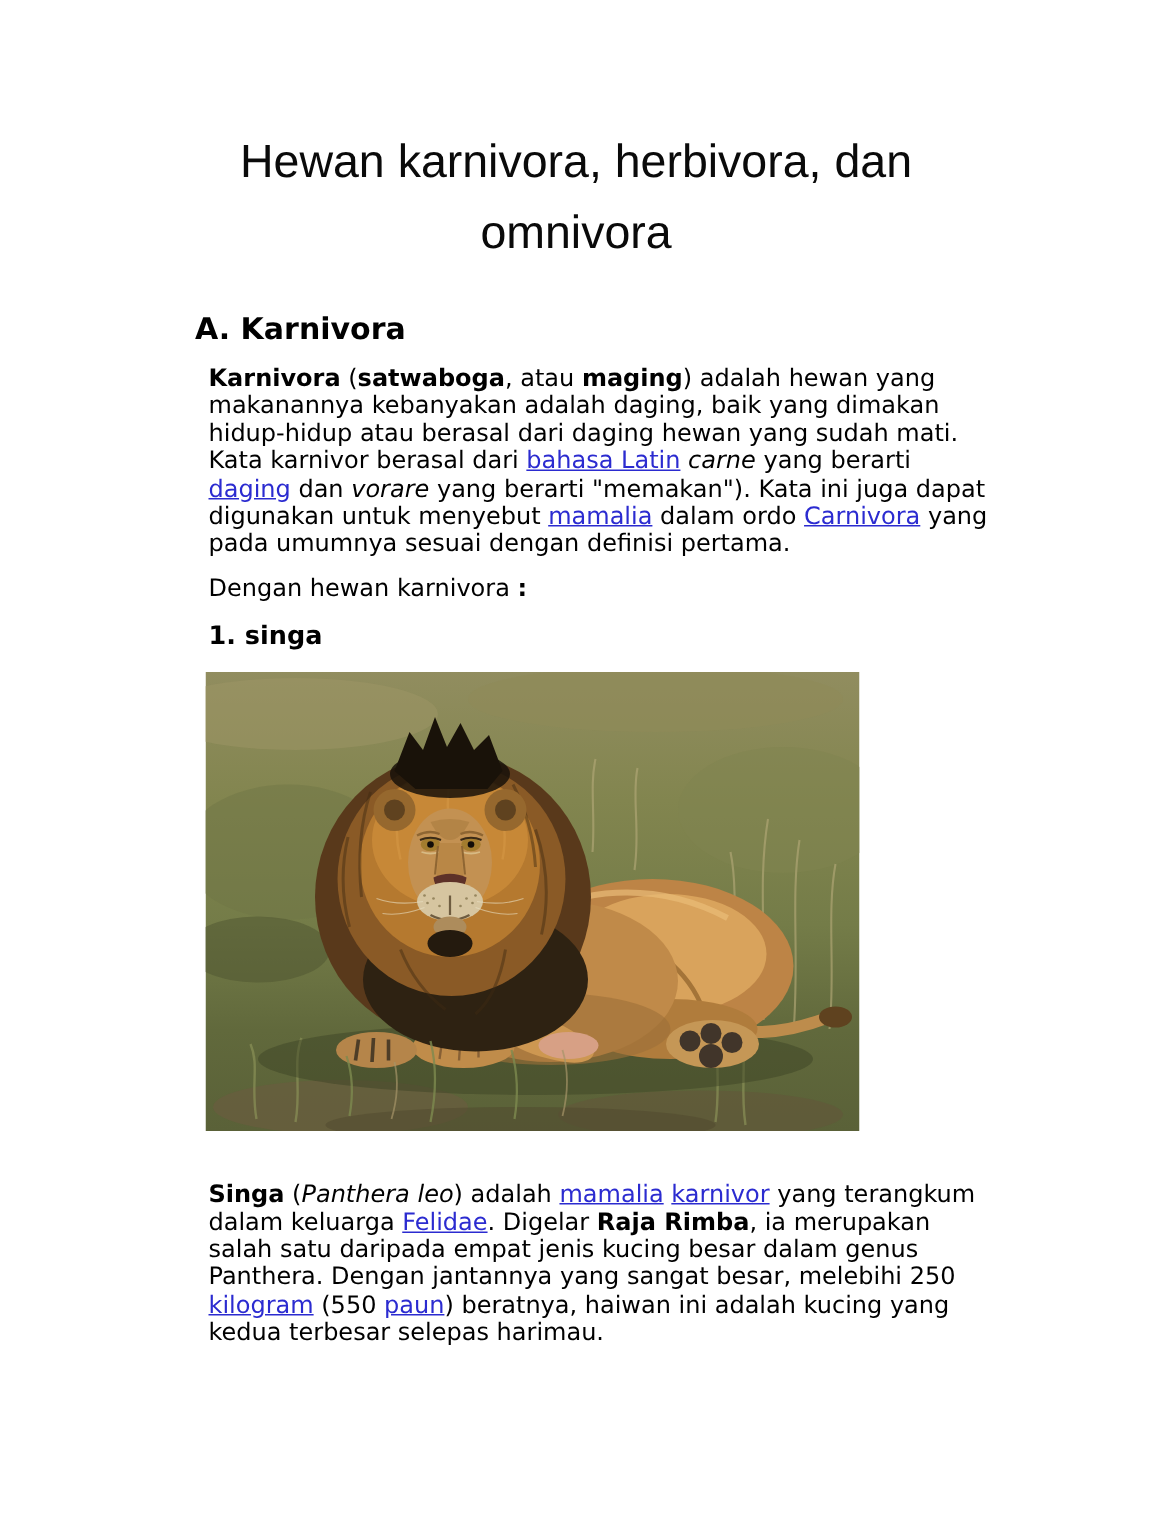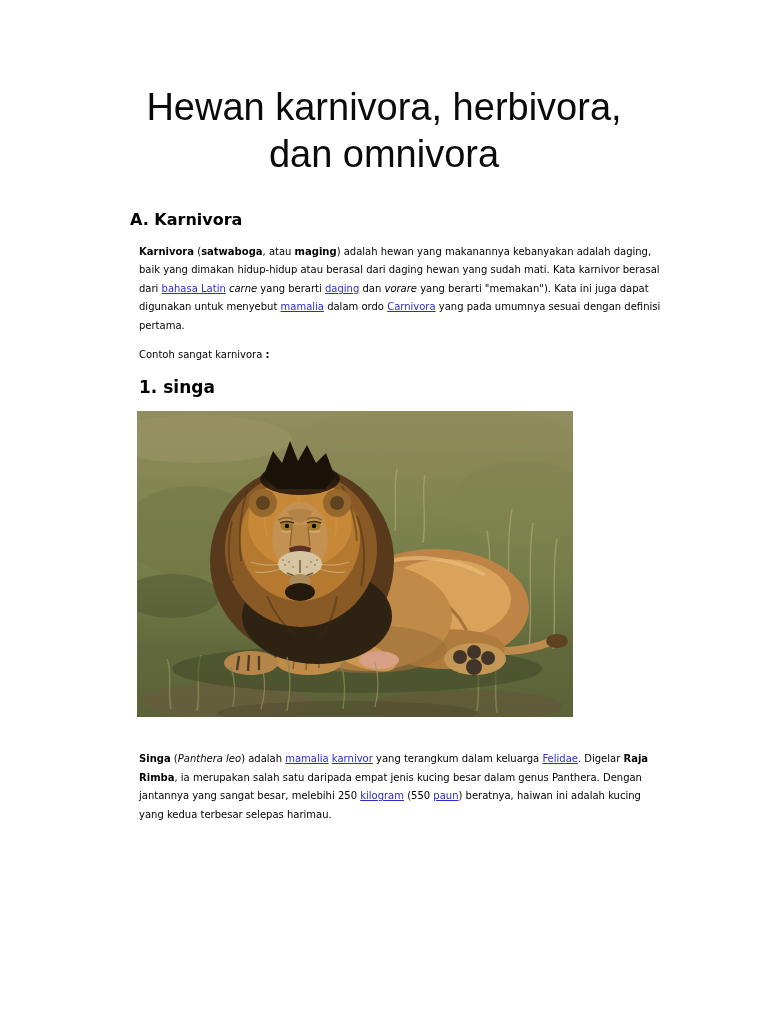--- a/index.html
+++ b/index.html
@@ -11,35 +11,35 @@
     overflow:hidden;
     font-family:"DejaVu Sans",sans-serif;
   }
   .doc-title{
     margin:0 auto;
     padding-top:84px;
     max-width:500px;
     text-align:center;
     font-family:"Liberation Sans",sans-serif;
     font-weight:400;
-    font-size:38px;
+    font-size:31px;
     line-height:47px;
     color:#0a0a0a;
   }
   .section-heading{
     margin:30px 0 0 130px;
     font-family:"DejaVu Sans",sans-serif;
     font-weight:700;
-    font-size:16px;
+    font-size:20px;
     line-height:23px;
   }
   .body-para{
     width:527px;
     margin:12px 0 0 139px;
-    font-size:10px;
+    font-size:16px;
     line-height:18.4px;
   }
   .contoh-line{margin-top:11px;}
   .item-heading{
     margin:12px 0 0 139px;
     font-weight:700;
     font-size:17px;
     line-height:22px;
   }
   .lion-figure{
@@ -60,21 +60,21 @@
 <body>
 
 <div class="page">
 
   <h1 class="doc-title">Hewan karnivora, herbivora, dan omnivora</h1>
 
   <h2 class="section-heading">A. Karnivora</h2>
 
   <p class="body-para"><span class="b">Karnivora</span><span class=""> (</span><span class="b">satwaboga</span><span class="">, atau </span><span class="b">maging</span><span class="">) adalah hewan yang makanannya kebanyakan adalah daging, baik yang dimakan hidup-hidup atau berasal dari daging hewan yang sudah mati. Kata karnivor berasal dari </span><a class="inline-link" href="#">bahasa Latin</a><span class=""> </span><span class="i">carne</span><span class=""> yang berarti </span><a class="inline-link" href="#">daging</a><span class=""> dan </span><span class="i">vorare</span><span class=""> yang berarti "memakan"). Kata ini juga dapat digunakan untuk menyebut </span><a class="inline-link" href="#">mamalia</a><span class=""> dalam ordo </span><a class="inline-link" href="#">Carnivora</a><span class=""> yang pada umumnya sesuai dengan definisi pertama.</span></p>
 
-  <p class="body-para contoh-line"><span class="">Contoh sangat karnivora </span><span class="b">:</span></p>
+  <p class="body-para contoh-line"><span class="">Dengan hewan karnivora </span><span class="b">:</span></p>
 
   <h3 class="item-heading">1. singa</h3>
 
   <div class="lion-figure">
     <svg width="436" height="306" viewBox="0 0 436 306" xmlns="http://www.w3.org/2000/svg">
       <defs>
         <linearGradient id="bgGrad" x1="0" y1="0" x2="0" y2="1">
           <stop offset="0" stop-color="#918d5f"></stop>
           <stop offset="0.28" stop-color="#82854f"></stop>
           <stop offset="0.55" stop-color="#747c48"></stop>

